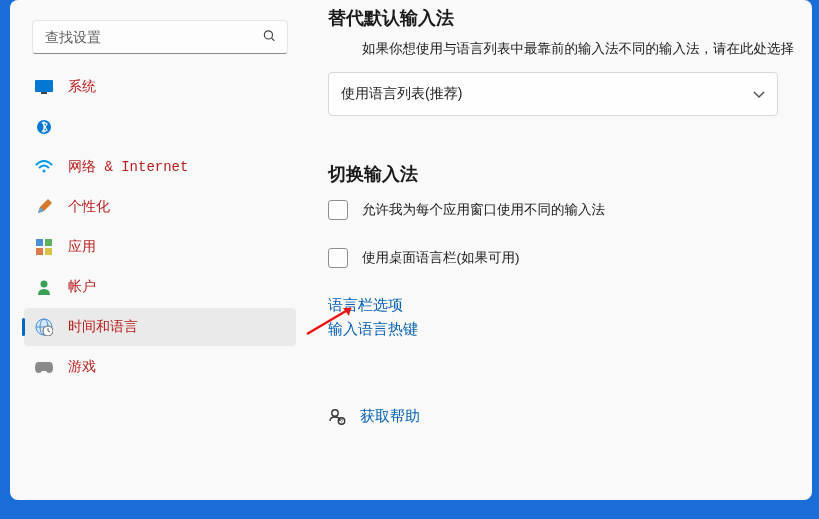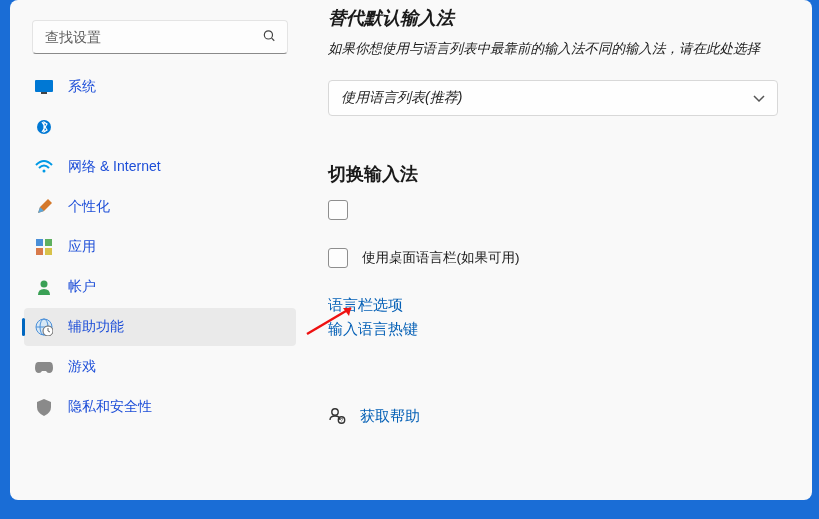--- a/index.html
+++ b/index.html
@@ -58,29 +58,29 @@
   width: 3px; height: 18px;
   background: #0067c0;
   border-radius: 2px;
 }
 .nav-icon {
   width: 20px; height: 20px;
   margin-right: 14px;
   display: flex; align-items: center; justify-content: center;
   font-size: 15px;
 }
-.nav-label { font-size: 14px; color: #1d4ed8; }
+.nav-label { font-size: 14px; color: #b91c1c; font-family: Liberation Mono, monospace; }
 
 
 .content { flex: 1; padding: 0 18px 0 18px; overflow: auto; }
-.section { margin-top: 6px; font-style: italic; }
+.section { margin-top: 6px; }
 .section-title { font-size: 18px; font-weight: 600; color: #1a1a1a; margin-bottom: 10px; }
-.section-desc { font-size: 13.5px; color: #1a1a1a; margin-bottom: 22px; }
+.section-desc { font-size: 13.5px; color: #1a1a1a; margin-bottom: 14px; text-align: right; }
 .select {
-  width: 450px; height: 36px;
+  width: 450px; height: 44px;
   border: 1px solid #d8d8d8;
   border-radius: 4px;
   background: #fefefe;
   display: flex; align-items: center; justify-content: space-between;
   padding: 0 12px;
   font-size: 14px; color: #222;
   cursor: pointer;
 }
 
 .section2 { margin-top: 46px; }
@@ -95,21 +95,21 @@
   border-radius: 3px;
   margin-right: 14px;
   background: #fdfdfd;
   cursor: pointer;
 }
 .check-label { font-size: 13.5px; color: #1a1a1a; }
 
 .link-row { margin-top: 14px; }
 .link { font-size: 15px; color: #0560b6; cursor: pointer; text-decoration: none; }
 
-.help-row { margin-top: 68px; display: flex; align-items: flex-start; }
+.help-row { margin-top: 68px; display: flex; align-items: flex-end; }
 .help-icon { width: 18px; height: 18px; margin-right: 14px; color: #2b2b2b; position: relative; }
 
 
 .arrow {
   position: absolute;
   left: 293px; top: 298px;
   width: 60px; height: 40px;
   pointer-events: none;
 }
 </style>
@@ -190,37 +190,29 @@
         <span class="nav-icon">
           <svg width="18" height="18" viewBox="0 0 18 18">
               <circle cx="9" cy="9" r="8" fill="#d8e8f5" stroke="#4a8fd8" stroke-width="1"></circle>
               <ellipse cx="9" cy="9" rx="4" ry="8" fill="none" stroke="#4a8fd8" stroke-width="1"></ellipse>
               <line x1="1" y1="9" x2="17" y2="9" stroke="#4a8fd8" stroke-width="1"></line>
               <circle cx="13" cy="13" r="5" fill="#fff" stroke="#666" stroke-width="1"></circle>
               <line x1="13" y1="13" x2="13" y2="10" stroke="#666" stroke-width="1"></line>
               <line x1="13" y1="13" x2="15" y2="14" stroke="#666" stroke-width="1"></line>
             </svg>
         </span>
-        <span class="nav-label">辅助功能</span>
+        <span class="nav-label">时间和语言</span>
       </li>
       <li class="nav-item">
         <span class="nav-icon">
           <svg width="18" height="14" viewBox="0 0 18 14">
               <path d="M3 2 L15 2 Q18 2 18 8 Q18 13 14 13 Q12 13 11 11 L7 11 Q6 13 4 13 Q0 13 0 8 Q0 2 3 2 Z" fill="#8a8a8a"></path>
             </svg>
         </span>
         <span class="nav-label">游戏</span>
-      </li>
-      <li class="nav-item">
-        <span class="nav-icon">
-          <svg width="14" height="17" viewBox="0 0 14 17">
-              <path d="M7 0 L14 3 L14 8 Q14 14 7 17 Q0 14 0 8 L0 3 Z" fill="#8a8a8a"></path>
-            </svg>
-        </span>
-        <span class="nav-label">隐私和安全性</span>
       </li>
     </ul>
   </div>
 
   <div class="content">
 
     <div class="section">
       <div class="section-title">替代默认输入法</div>
       <div class="section-desc">如果你想使用与语言列表中最靠前的输入法不同的输入法，请在此处选择</div>
       <div class="select">
@@ -231,20 +223,21 @@
             </svg>
         </span>
       </div>
     </div>
 
     <div class="section2">
       <div class="section-title">切换输入法</div>
 
       <div class="check-row">
         <div class="checkbox"></div>
+        <span class="check-label">允许我为每个应用窗口使用不同的输入法</span>
       </div>
 
       <div class="check-row">
         <div class="checkbox"></div>
         <span class="check-label">使用桌面语言栏(如果可用)</span>
       </div>
 
       <div class="link-row">
         <a class="link">语言栏选项</a>
       </div>

